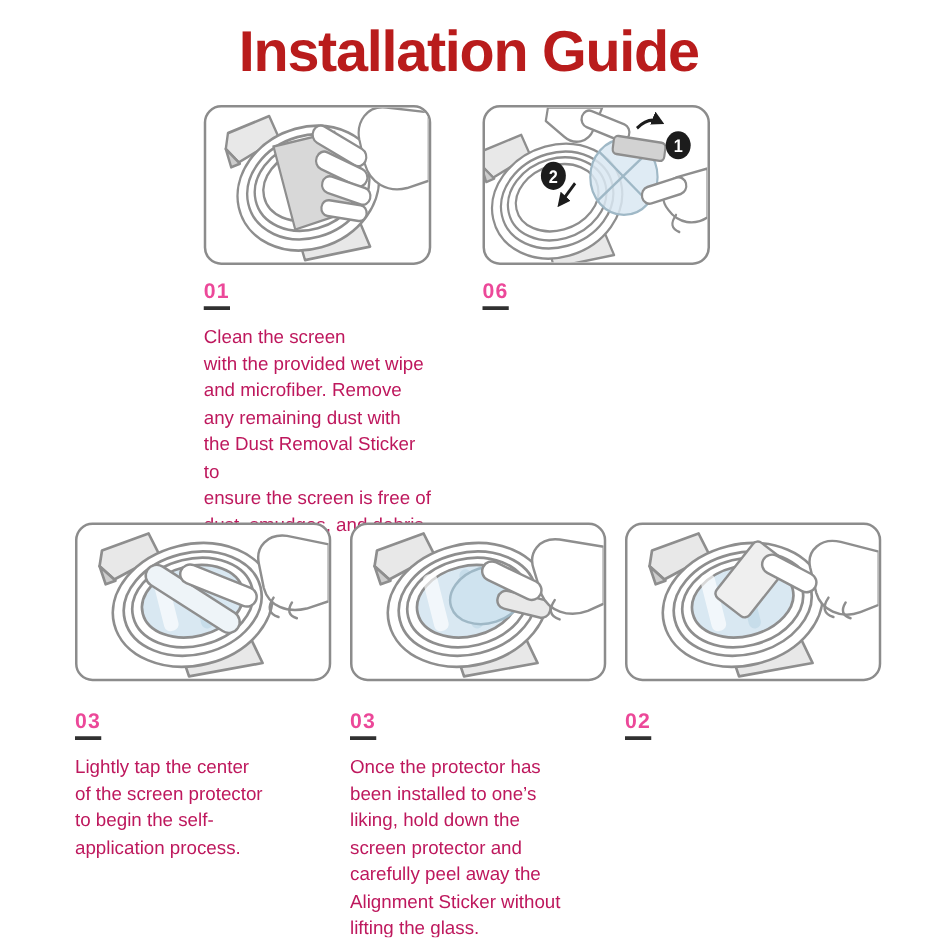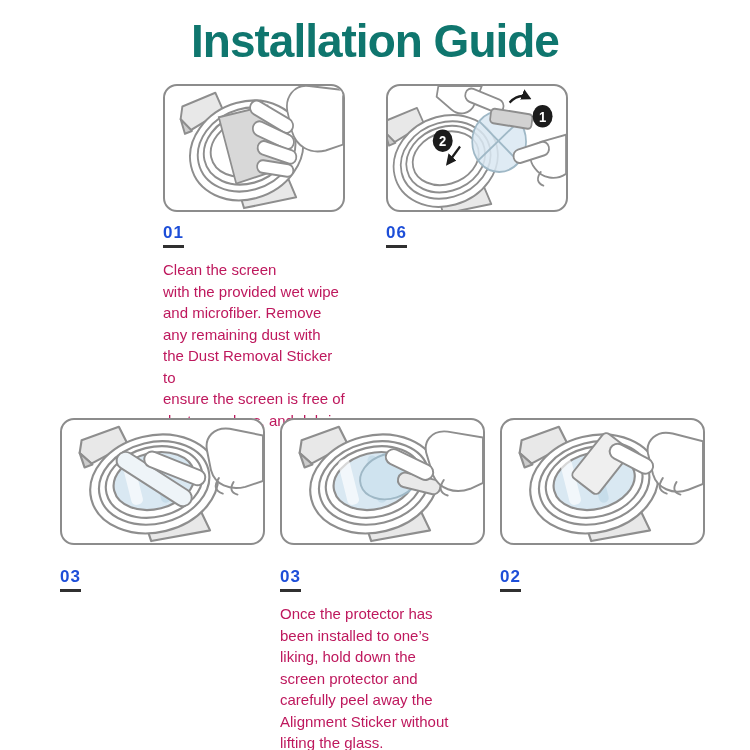--- a/index.html
+++ b/index.html
@@ -1,30 +1,30 @@
 <!DOCTYPE html>
 <html><head>
 <meta charset="utf-8">
 <style>
   html,body{margin:0;padding:0;background:#fff;}
   .canvas{position:relative;width:750px;height:750px;background:#ffffff;
           font-family:"Liberation Sans",sans-serif;overflow:hidden;}
   .page-title{position:absolute;top:14px;left:0;width:100%;margin:0;text-align:center;
-              font-size:46px;font-weight:bold;letter-spacing:-1px;color:#0f766e;}
+              font-size:46px;font-weight:bold;letter-spacing:-1px;color:#b91c1c;}
   .step{position:absolute;}
   .s1{left:163px;top:84px;width:182px;}
   .s2{left:386px;top:84px;width:182px;}
   .s3{left:60px;top:418px;width:205px;}
   .s4{left:280px;top:418px;width:205px;}
   .s5{left:500px;top:418px;width:205px;}
   .illus{height:128px;border:2px solid #8c8c8c;border-radius:14px;background:#fff;
          box-sizing:border-box;overflow:hidden;}
   .s3 .illus,.s4 .illus,.s5 .illus{height:127px;}
   .illus svg{width:100%;height:100%;display:block;}
-  .num{display:inline-block;margin-top:12px;font-size:17px;font-weight:bold;color:#1d4ed8;
+  .num{display:inline-block;margin-top:12px;font-size:17px;font-weight:bold;color:#ec4899;
        line-height:1;border-bottom:3px solid #303030;padding-bottom:4px;letter-spacing:1px;}
   .s3 .num,.s4 .num,.s5 .num{margin-top:23px;}
   .cap{margin:11px 0 0;font-size:15px;line-height:21.5px;color:#be185d;white-space:pre-line;}
   .defs-svg{position:absolute;width:0;height:0;}
   svg text.badge-num{font-family:"Liberation Sans",sans-serif;font-weight:bold;font-size:15px;fill:#fff;}
 </style>
 </head>
 <body>
 
 <div class="canvas">
@@ -119,20 +119,24 @@
         <rect x="50" y="52" width="88" height="18" rx="9" transform="rotate(33 94 61)" fill="#eef4f8" stroke="#8e8e8e" stroke-width="2"></rect>
         <g fill="#ffffff" stroke="#8e8e8e" stroke-width="2" stroke-linecap="round" stroke-linejoin="round">
           <path d="M205 16 L171 9 C155 7 145 18 148 32 L152 52 C156 67 171 73 187 69 L205 63 Z"></path>
           <rect x="82" y="42" width="66" height="16" rx="8" transform="rotate(22 115 50)"></rect>
           <path d="M160 60 q-8 12 4 16" fill="none"></path>
           <path d="M175 64 q-6 10 4 13" fill="none"></path>
         </g>
       </svg>
     </div>
     <div class="num">03</div>
+    <p class="cap">Lightly tap the center
+of the screen protector
+to begin the self-
+application process.</p>
   </section>
 
   <section class="step s4">
     <div class="illus">
       <svg viewBox="0 0 205 127" preserveAspectRatio="none">
         <use href="#sym-watch" style="color:#d9e8f2"></use>
         <g>
           <rect x="62" y="40" width="12" height="48" rx="5" transform="rotate(-14 68 64)" fill="#ffffff" opacity="0.65"></rect>
           <rect x="92" y="36" width="10" height="50" rx="5" transform="rotate(-14 97 61)" fill="#c3dbe9" opacity="0.85"></rect>
         </g>

